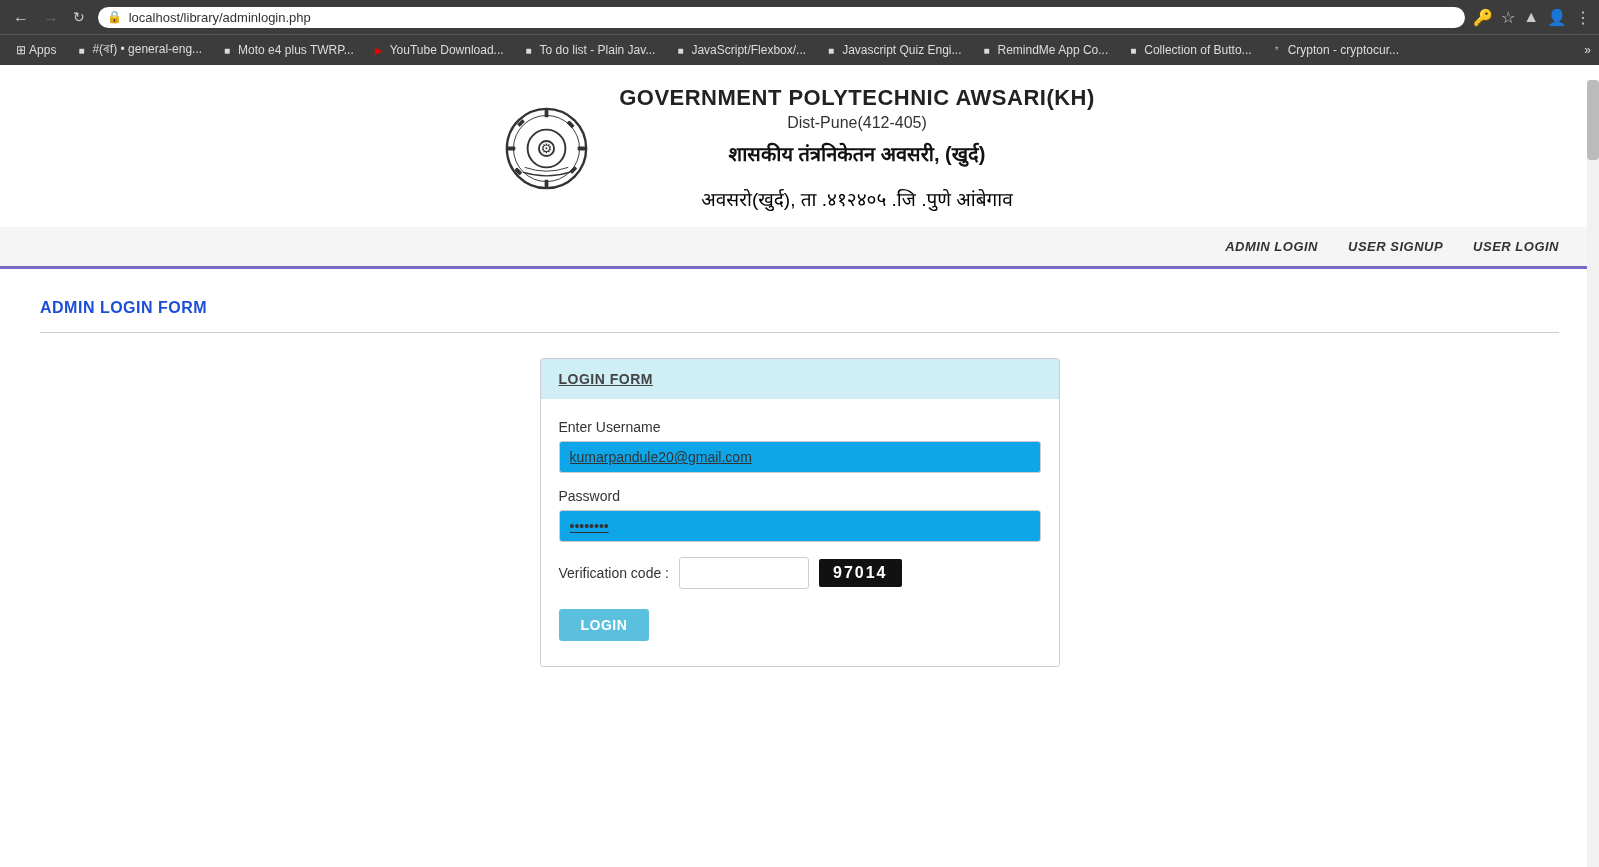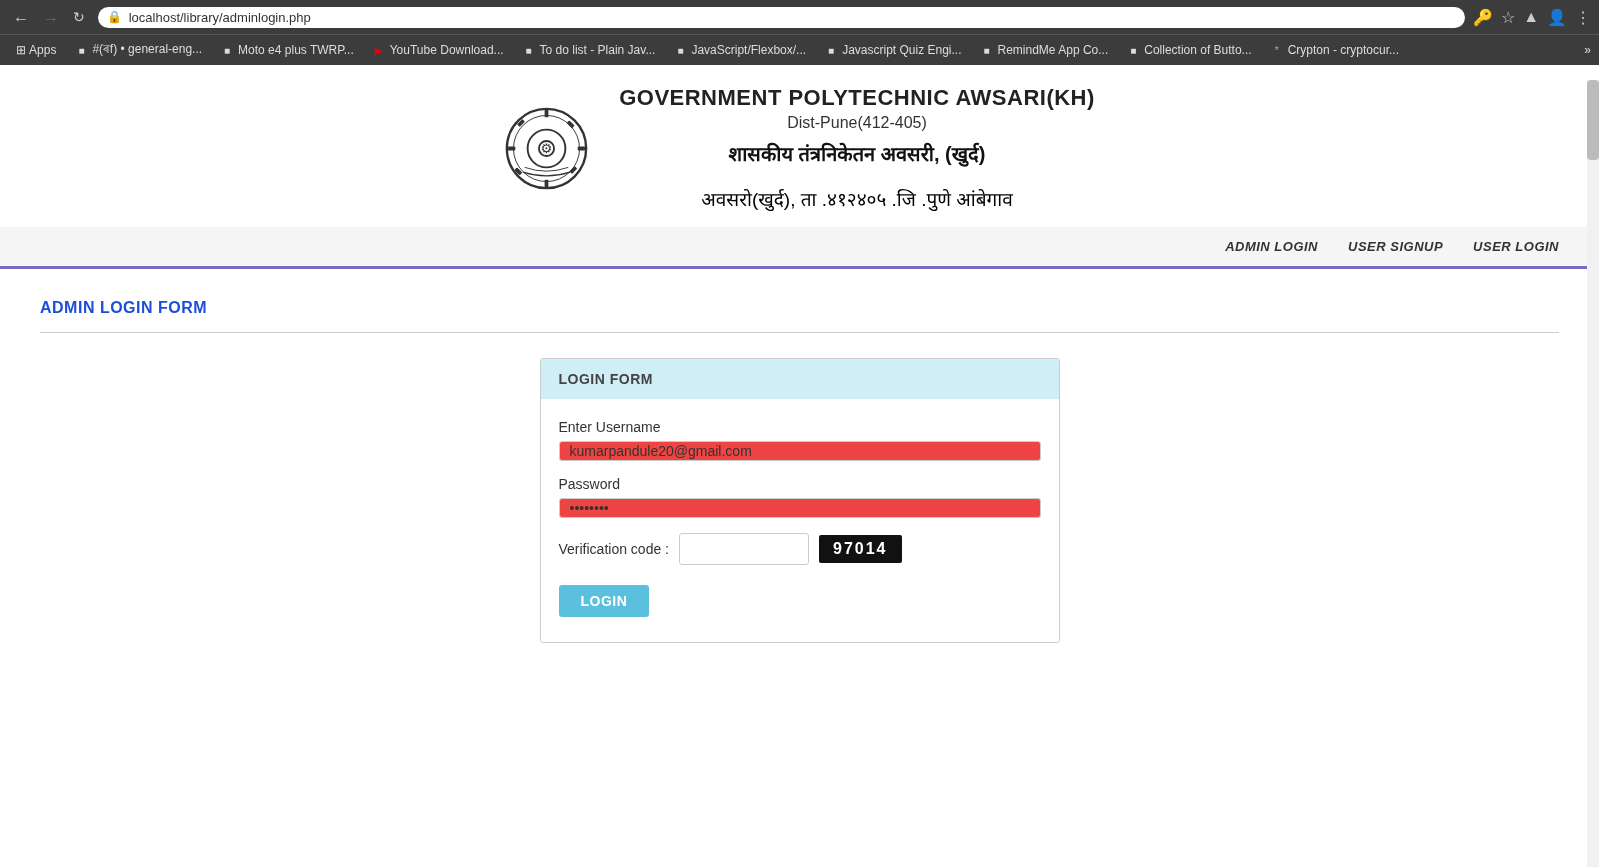--- a/index.html
+++ b/index.html
@@ -139,38 +139,40 @@
       width: 520px; margin: 0 auto;
       border: 1px solid #ccc;
       border-radius: 3px;
       overflow: hidden;
     }
     .card-header {
       background: #d0eef5;
       padding: 12px 18px;
       font-size: 14px; font-weight: bold; color: #444;
       letter-spacing: 0.5px;
+      text-decoration: underline;
     }
     .card-body {
       padding: 20px 18px 25px 18px;
       background: #fff;
     }
     .form-group { margin-bottom: 15px; }
     .form-label {
       display: block; font-size: 14px; color: #333;
       margin-bottom: 6px;
     }
     .form-input {
       width: 100%;
-      padding: 1px 10px;
+      padding: 7px 10px;
       border: 1px solid #ccc;
       border-radius: 3px;
-      background: #ef4444;
+      background: #0ea5e9;
       font-size: 14px; color: #333;
       outline: none;
+      text-decoration: underline;
     }
 
     .verification-row {
       display: flex; align-items: center; gap: 10px; margin-bottom: 20px;
     }
     .verification-label { font-size: 14px; color: #333; white-space: nowrap; }
     .verification-input {
       width: 130px;
       padding: 7px 10px;
       border: 1px solid #ccc;

